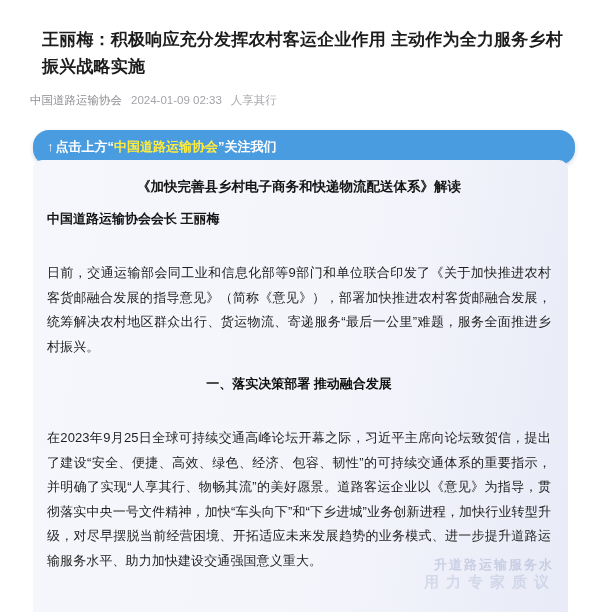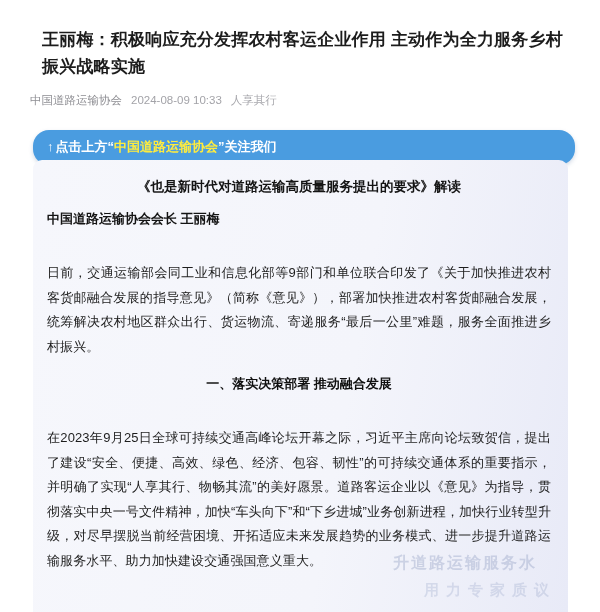--- a/index.html
+++ b/index.html
@@ -86,33 +86,33 @@
     height: 452px;
     box-sizing: border-box;
     background: linear-gradient(100deg, #f6f7fc 0%, #f4f5fb 58%, #e8eaf7 100%);
     border-radius: 9px 9px 0 0;
     padding: 12px 17px 0 14px;
     overflow: hidden;
   }
   .watermark {
     position: absolute;
     right: 12px;
-    bottom: 12px;
+    bottom: 20px;
     font-size: 15px;
     font-weight: 700;
     letter-spacing: 7px;
     color: rgba(120, 135, 180, 0.22);
     white-space: nowrap;
     pointer-events: none;
   }
   .watermark.wm-upper {
     bottom: 38px;
-    right: 31px;
+    right: 14px;
     letter-spacing: 2px;
-    font-size: 16px;
+    font-size: 13px;
     color: rgba(120, 135, 180, 0.30);
   }
 
   .panel-heading {
     text-align: center;
     font-size: 13.5px;
     font-weight: 700;
     color: #141414;
     line-height: 22px;
     margin: 4px 0 0 0;
@@ -149,37 +149,37 @@
   }
 </style>
 </head>
 <body>
 
 <div class="article-header">
   <h1 class="article-title">王丽梅：积极响应充分发挥农村客运企业作用 主动作为全力服务乡村振兴战略实施</h1>
 
   <div class="article-meta">
     <span class="meta-account">中国道路运输协会</span>
-    <span class="meta-date">2024-08-09 10:33</span>
+    <span class="meta-date">2024-01-09 02:33</span>
     <span class="meta-location">人享其行</span>
   </div>
 </div>
 
 <div class="cta-wrap">
   <div class="cta-banner">
     <span class="cta-arrow">↑</span><span>点击上方</span><span>“</span><span class="cta-highlight">中国道路运输协会</span><span>”</span><span>关注我们</span>
   </div>
 </div>
 
 <div class="content-panel">
 
   <div class="watermark wm-upper">升道路运输服务水</div>
   <div class="watermark">用力专家质议</div>
 
-  <div class="panel-heading">《也是新时代对道路运输高质量服务提出的要求》解读</div>
+  <div class="panel-heading">《加快完善县乡村电子商务和快递物流配送体系》解读</div>
 
   <div class="panel-subheading">中国道路运输协会会长 王丽梅</div>
 
   <p class="body-para">日前，交通运输部会同工业和信息化部等9部门和单位联合印发了《关于加快推进农村客货邮融合发展的指导意见》（简称《意见》），部署加快推进农村客货邮融合发展，统筹解决农村地区群众出行、货运物流、寄递服务“最后一公里”难题，服务全面推进乡村振兴。</p>
 
   <div class="section-heading">一、落实决策部署 推动融合发展</div>
 
 
   <p class="body-para">在2023年9月25日全球可持续交通高峰论坛开幕之际，习近平主席向论坛致贺信，提出了建设“安全、便捷、高效、绿色、经济、包容、韧性”的可持续交通体系的重要指示，并明确了实现“人享其行、物畅其流”的美好愿景。道路客运企业以《意见》为指导，贯彻落实中央一号文件精神，加快“车头向下”和“下乡进城”业务创新进程，加快行业转型升级，对尽早摆脱当前经营困境、开拓适应未来发展趋势的业务模式、进一步提升道路运输服务水平、助力加快建设交通强国意义重大。</p>
 </div>

